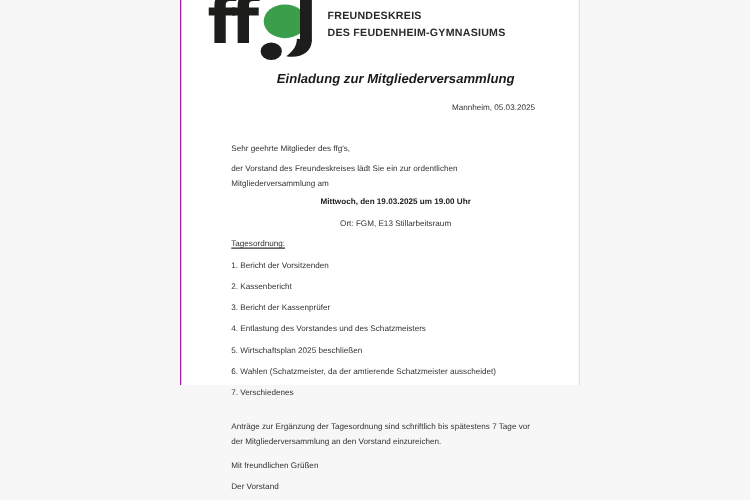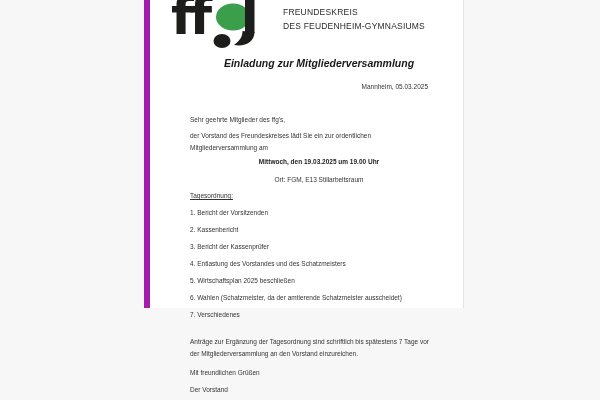--- a/index.html
+++ b/index.html
@@ -16,36 +16,36 @@
     width: 600px;
     height: 400px;
   }
   .page {
     position: absolute;
     left: 144px;
     top: 0;
     width: 320px;
     height: 308px;
     background: #ffffff;
-    border-left: 6px solid #a21caf;
+    border-left: 1px solid #a21caf;
     border-right: 1px solid #e4e4e4;
     box-sizing: border-box;
   }
   .abs { position: absolute; }
   .logo-mark {
     left: 17px;
     top: -12px;
     width: 95px;
     height: 60px;
   }
   .logo-text {
-    left: 133px;
+    left: 117px;
     top: 5px;
     font-size: 8.5px;
-    font-weight: normal;
+    font-weight: bold;
     line-height: 14px;
     letter-spacing: 0.2px;
     color: #2b2b2b;
     white-space: pre-line;
   }
   .title {
     left: 40px;
     right: 15px;
     top: 57px;
     text-align: center;

